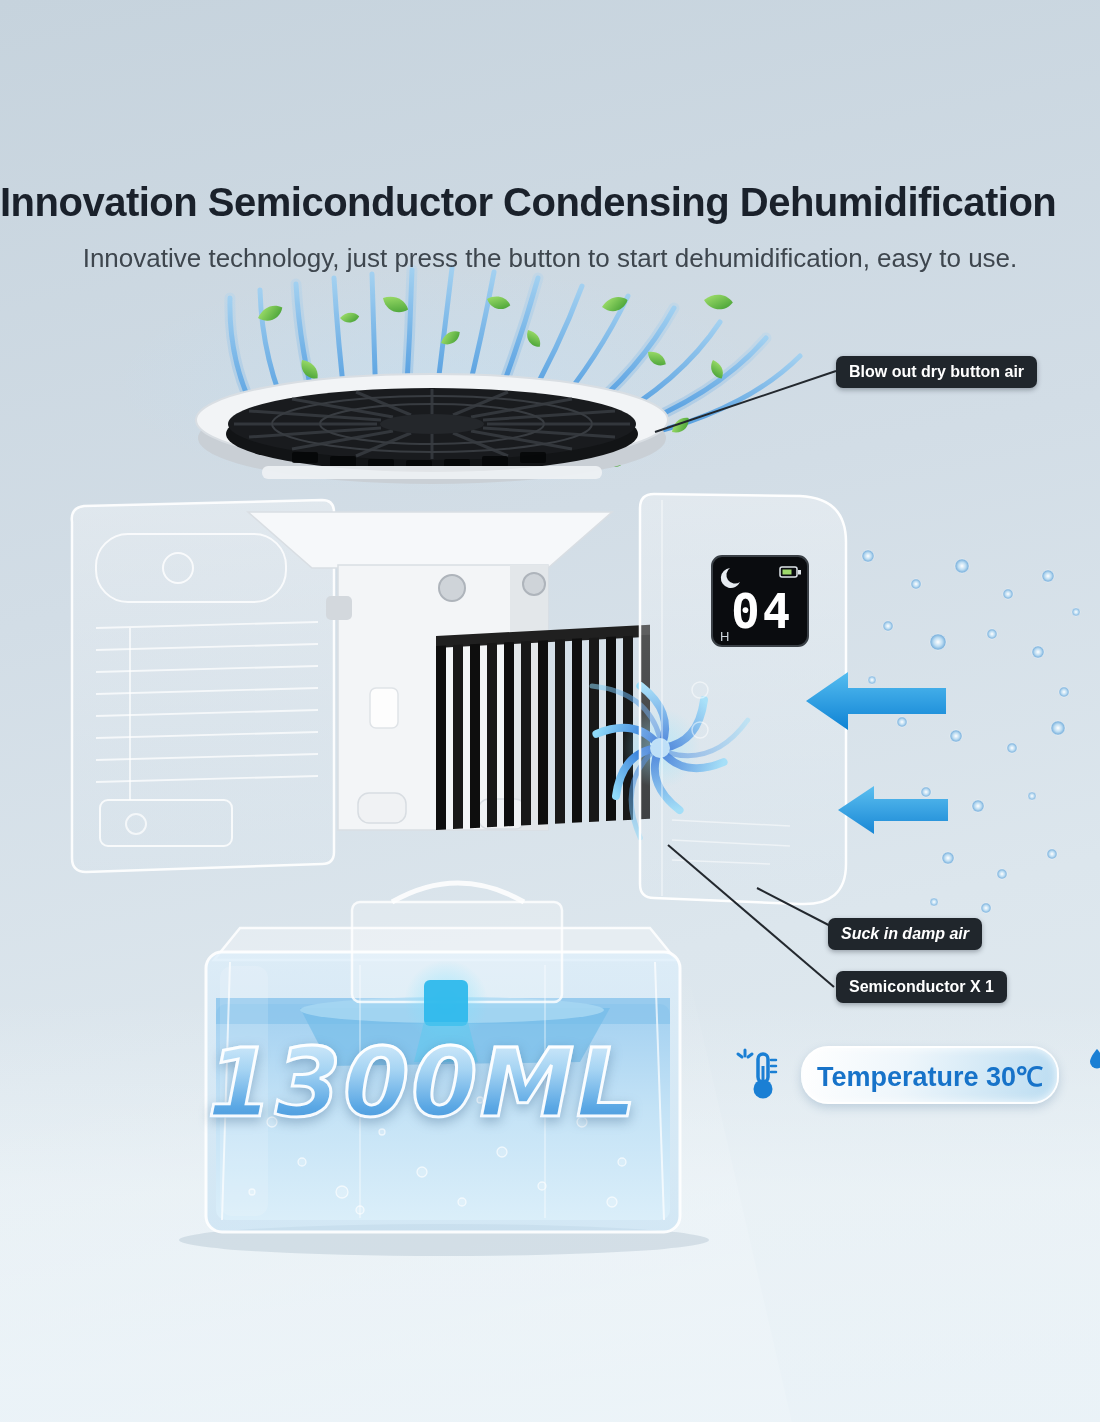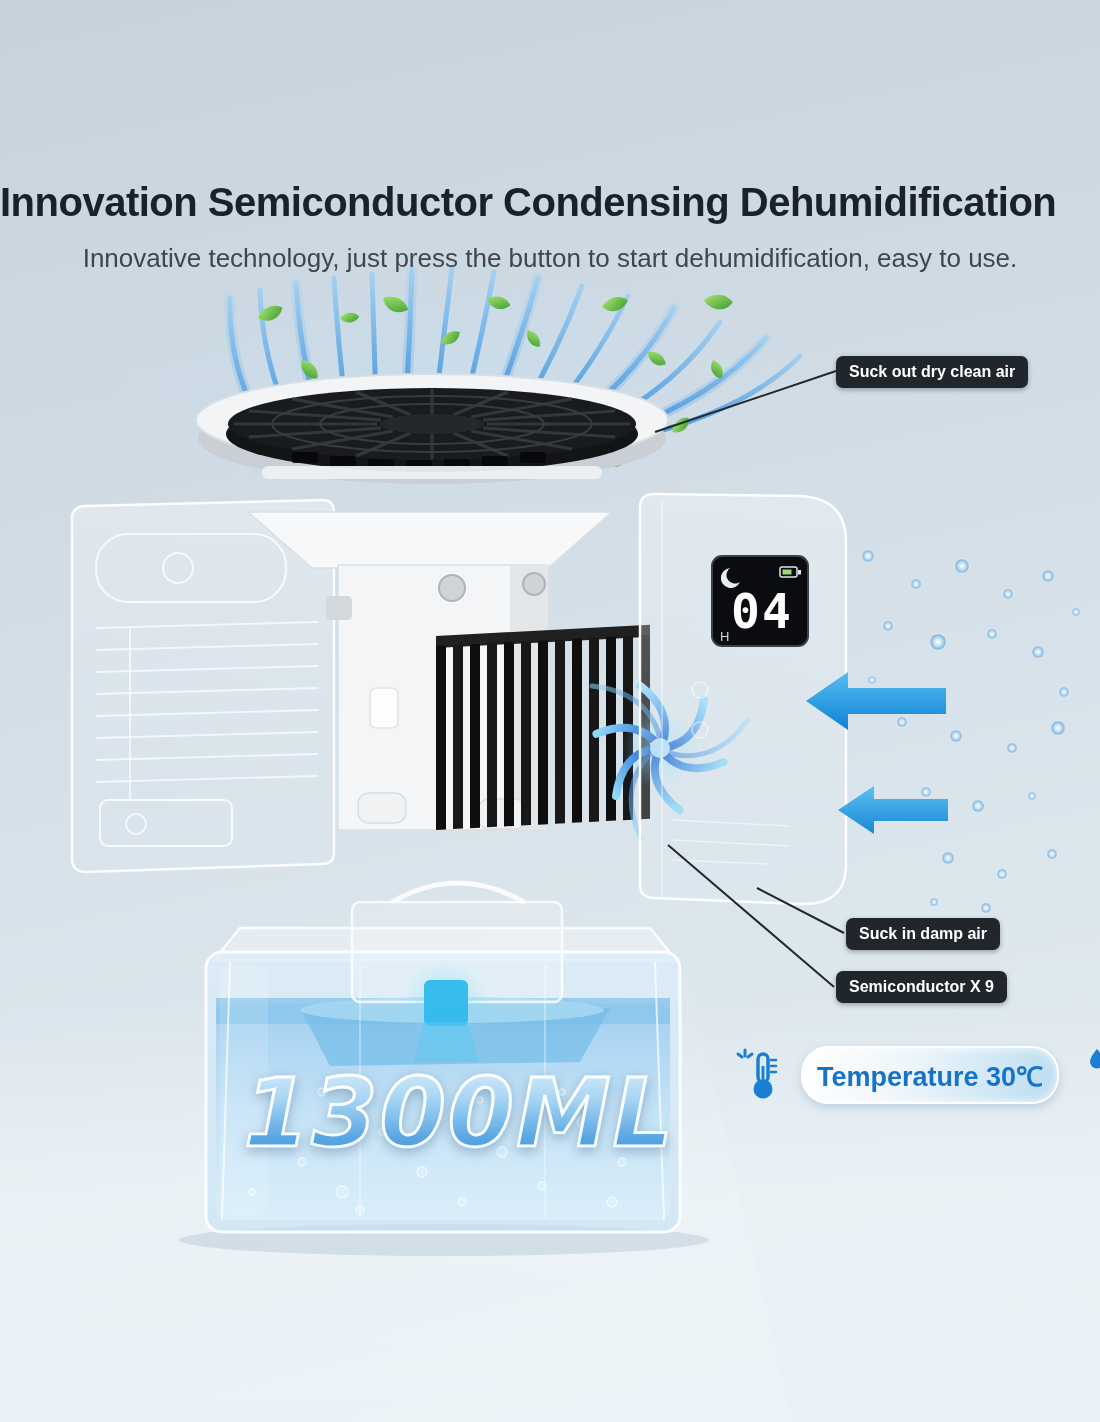--- a/index.html
+++ b/index.html
@@ -21,28 +21,27 @@
   .subtitle{
     position:absolute;top:243px;left:0;width:100%;text-align:center;
     font-size:26px;font-weight:400;color:#3e464e;
   }
   .callout{
     position:absolute;background:#20262c;color:#ffffff;
     font-size:16px;font-weight:700;padding:7px 13px;border-radius:7px;
     white-space:nowrap;box-shadow:0 2px 5px rgba(25,35,45,.35);
   }
   .capacity{
-    position:absolute;left:195px;top:1028px;width:480px;text-align:right;
+    position:absolute;left:207px;top:1028px;width:480px;text-align:left;
     font-size:95px;font-weight:800;font-style:italic;letter-spacing:2px;
     font-family:"DejaVu Sans","Liberation Sans",sans-serif;
     background:linear-gradient(180deg,#e3f3fd 0%,#a6d4f3 38%,#5aa7e4 72%,#3f8ed6 100%);
     -webkit-background-clip:text;background-clip:text;color:transparent;
     -webkit-text-stroke:3px rgba(255,255,255,.95);
     filter:drop-shadow(0 4px 6px rgba(50,90,130,.35));
-    margin-top:30px;
   }
   .badges{position:absolute;left:733px;top:1046px;width:330px;display:flex;flex-direction:row;gap:26px;}
   .badge{display:flex;align-items:center;gap:10px;}
   .badge-icon{width:58px;height:58px;flex:0 0 auto;}
   .badge-pill{
     height:54px;flex:1;border-radius:27px;
     background:linear-gradient(105deg,#ffffff 0%,#eef6fb 40%,#badcf1 100%);
     border:2px solid rgba(255,255,255,.95);
     box-shadow:0 4px 10px rgba(90,130,165,.28), inset 0 0 10px rgba(255,255,255,.85);
     display:flex;align-items:center;justify-content:center;
@@ -355,23 +354,23 @@
     <g stroke="#23282e" stroke-width="2">
       <line x1="836" y1="371" x2="655" y2="432"></line>
       <line x1="844" y1="933" x2="757" y2="888"></line>
       <line x1="834" y1="987" x2="668" y2="845"></line>
     </g>
   </svg>
 
   <div class="title">Innovation Semiconductor Condensing Dehumidification</div>
   <div class="subtitle">Innovative technology, just press the button to start dehumidification, easy to use.</div>
 
-  <div class="callout" style="left:836px;top:356px;">Suck out dry clean air</div>
-  <div class="callout" style="left:846px;top:918px;">Suck in damp air</div>
-  <div class="callout" style="left:836px;top:971px;">Semiconductor X 9</div>
+  <div class="callout" style="left:836px;top:356px;">Blow out dry button air</div>
+  <div class="callout" style="left:828px;top:918px;font-style:italic;">Suck in damp air</div>
+  <div class="callout" style="left:836px;top:971px;">Semiconductor X 1</div>
 
   <div class="capacity">1300ML</div>
 
   <div class="badges">
     <div class="badge">
       <svg class="badge-icon" viewBox="0 0 58 58">
         <g stroke="#1a7fd4" stroke-width="3" stroke-linecap="round">
           <line x1="12" y1="4" x2="12" y2="10"></line>
             <line x1="5" y1="8" x2="9" y2="11"></line>
             <line x1="19" y1="8" x2="15" y2="11"></line>

